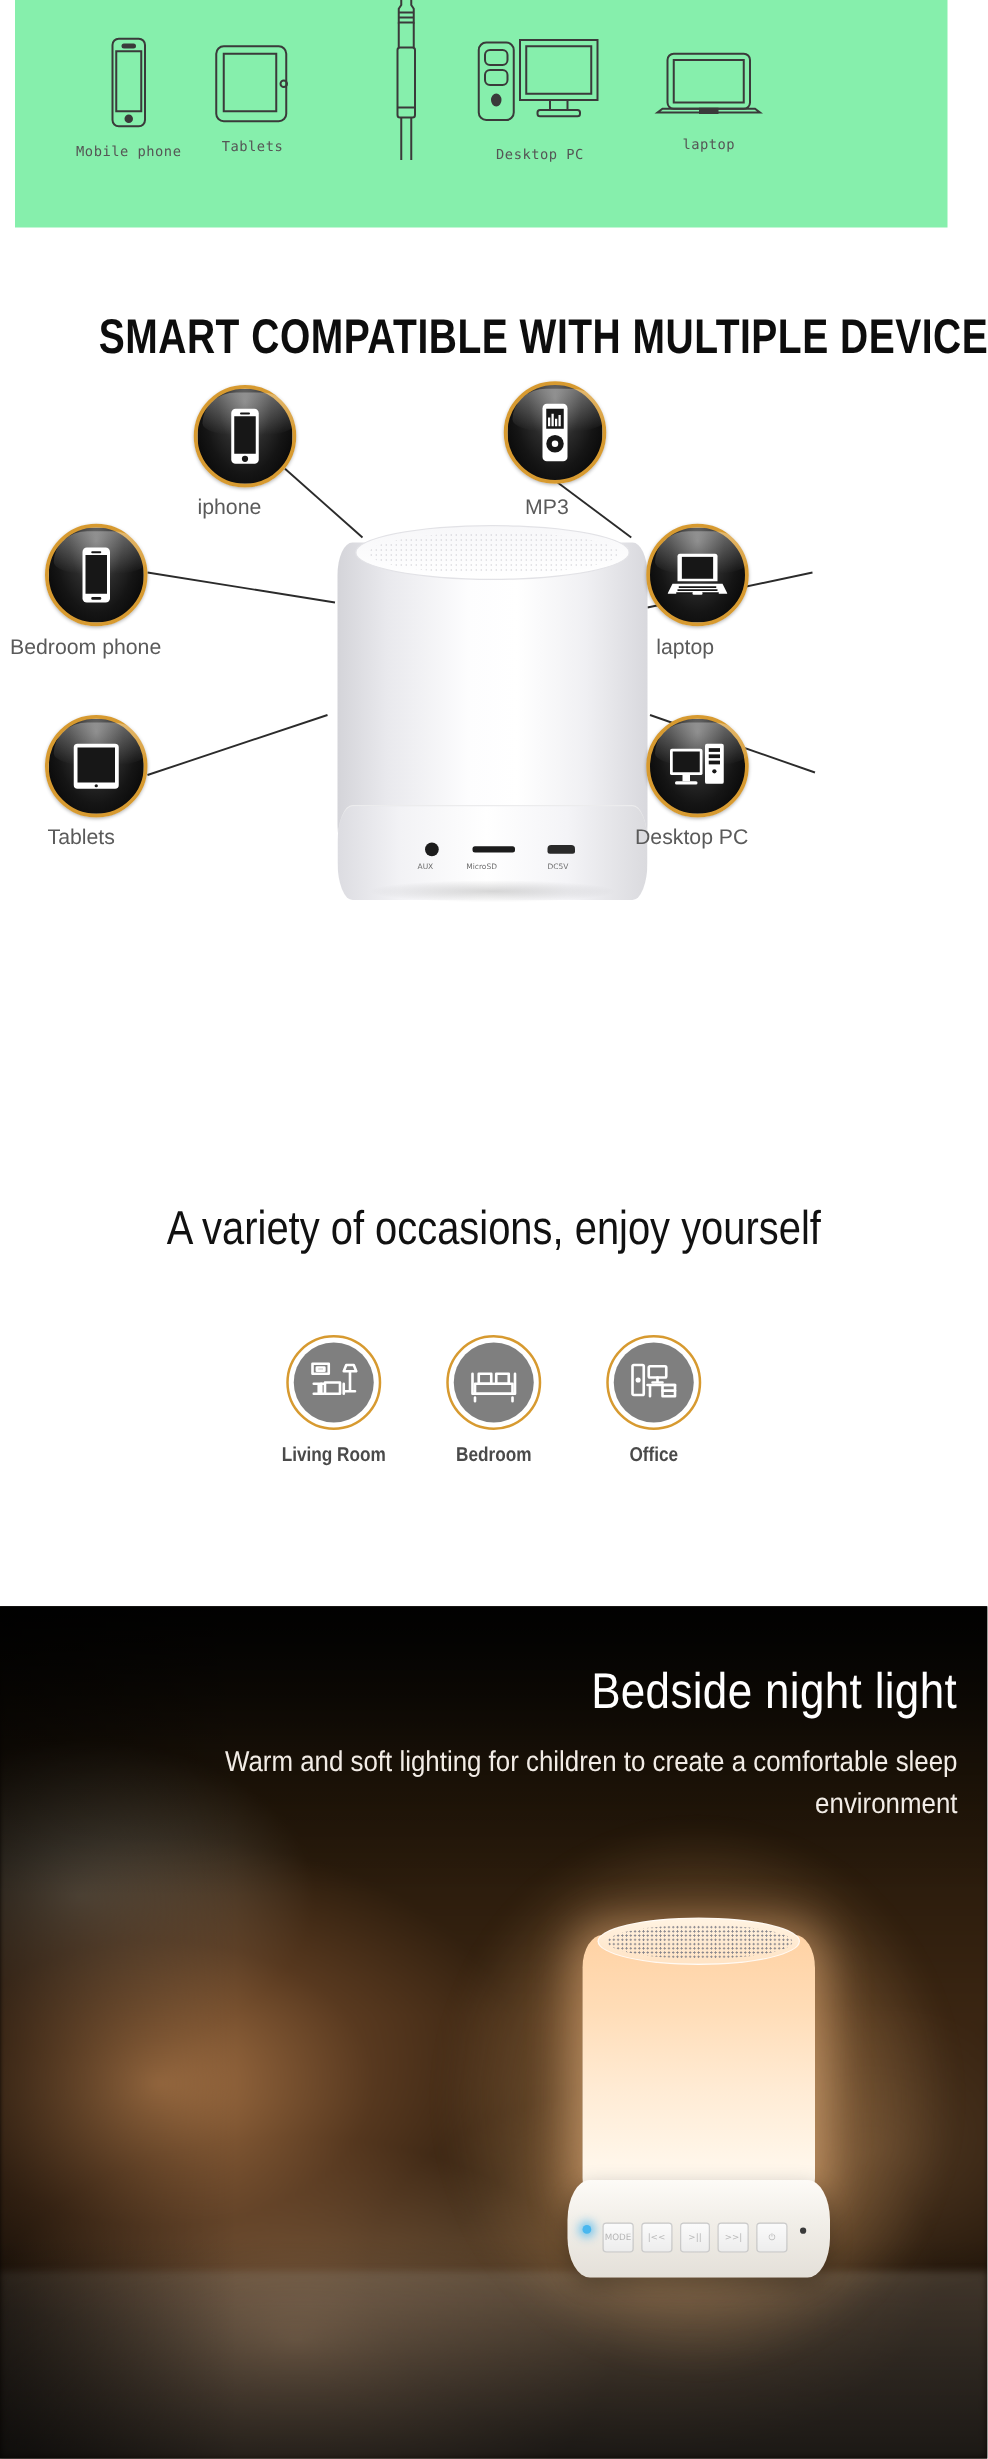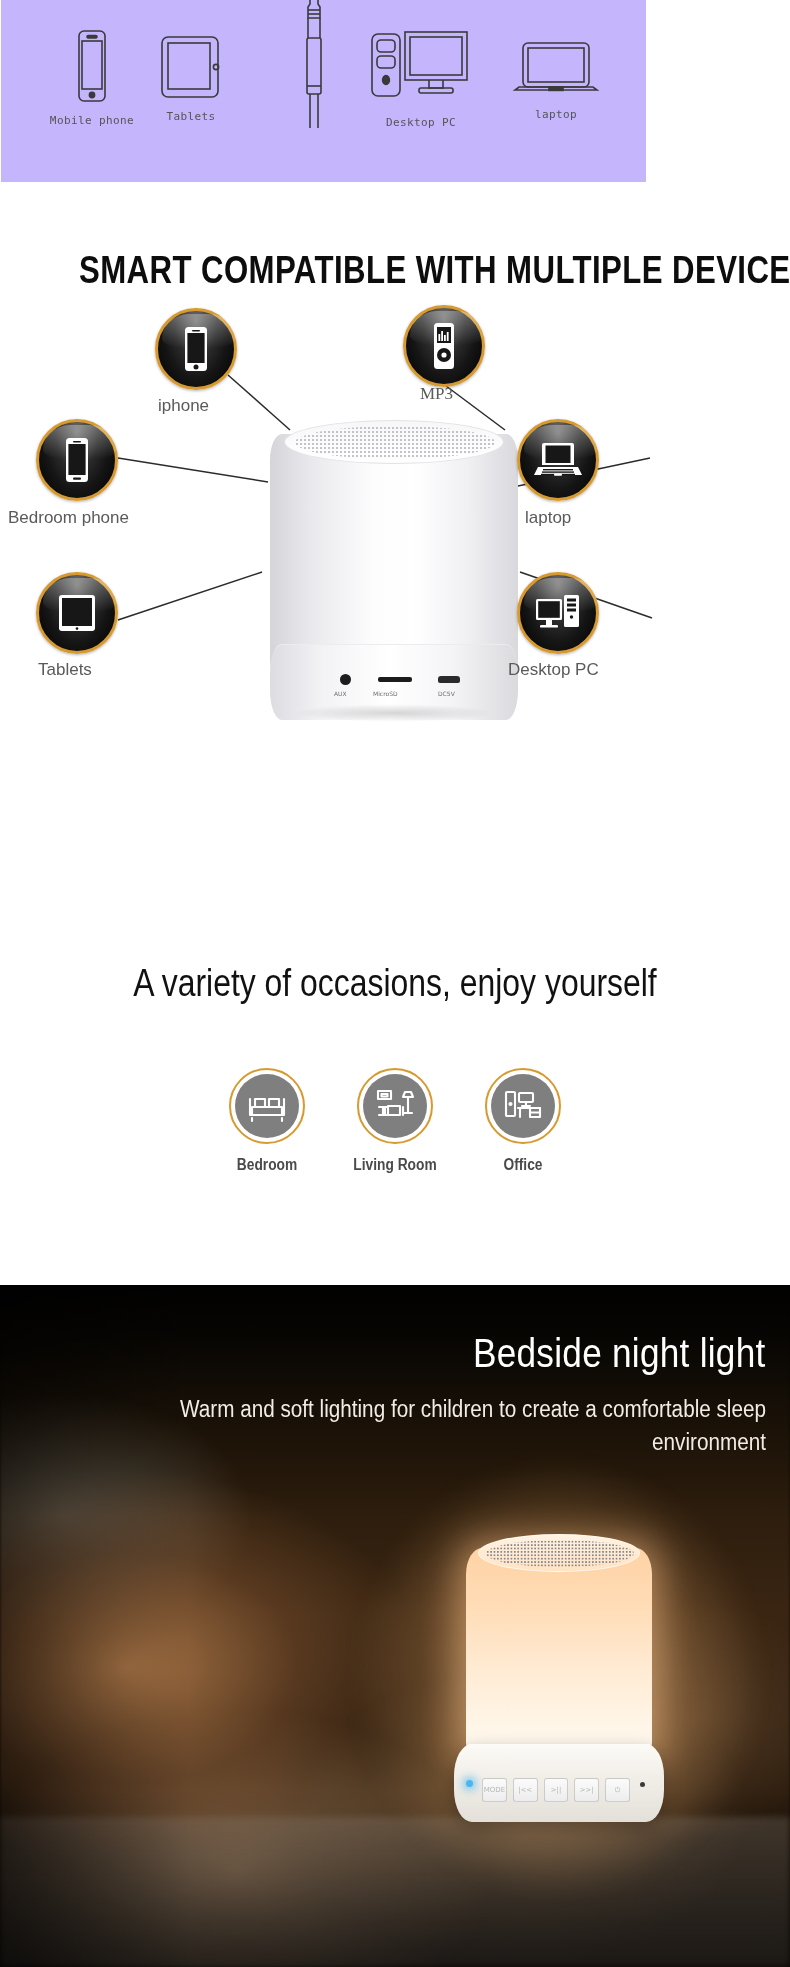--- a/index.html
+++ b/index.html
@@ -5,21 +5,21 @@
   html,body{margin:0;padding:0;}
   body{
     width:790px;height:1967px;position:relative;overflow:hidden;
     background:#ffffff;
     font-family:"Liberation Sans", sans-serif;
     -webkit-font-smoothing:antialiased;
   }
   .page{position:relative;width:790px;height:1967px;}
 
   
-  .strip{position:absolute;left:1px;top:0;width:645px;height:182px;background:#c4b5fd;}
+  .strip{position:absolute;left:12px;top:0;width:746px;height:182px;background:#86efac;}
   .la{position:absolute;text-align:center;}
   .la .glyph{display:block;margin:0 auto;}
   .la .cap{
     display:block;margin-top:6px;font-size:11px;color:#555;
     font-family:"DejaVu Sans Mono", monospace;letter-spacing:.4px;white-space:nowrap;
   }
   .ln{stroke:#3a3a3a;stroke-width:1.6;fill:none;}
   .ln2{stroke:#3a3a3a;stroke-width:1.6;fill:#3a3a3a;}
 
   
@@ -274,21 +274,21 @@
         <g fill="#fff">
           <rect x="11.4" y="13" width="1.8" height="7"></rect>
           <rect x="14.2" y="10" width="1.8" height="10"></rect>
           <rect x="17" y="14" width="1.8" height="6"></rect>
           <rect x="19.8" y="11" width="1.8" height="9"></rect>
         </g>
         <circle cx="17" cy="34" r="7" fill="#171717"></circle>
         <circle cx="17" cy="34" r="2.6" fill="#fff"></circle>
       </svg>
     </div>
-    <div class="blabel" style="left:420px;top:84px;font-family:Liberation Serif, serif;">MP3</div>
+    <div class="blabel" style="left:420px;top:96px;">MP3</div>
 
     <div class="badge" style="left:36px;top:119px;">
       <svg width="34" height="48" viewBox="0 0 34 48">
         <rect x="6" y="2" width="22" height="44" rx="3.5" fill="#fff"></rect>
         <rect x="8.4" y="8" width="17.2" height="31" fill="#171717"></rect>
         <rect x="13" y="5" width="8" height="1.5" rx=".7" fill="#171717"></rect>
         <rect x="13" y="41.5" width="8" height="2.2" rx="1" fill="#171717"></rect>
       </svg>
     </div>
     <div class="blabel" style="left:8px;top:208px;">Bedroom phone</div>
@@ -331,49 +331,49 @@
         </g>
         <circle cx="37.5" cy="25" r="1.7" fill="#171717"></circle>
       </svg>
     </div>
     <div class="blabel" style="left:508px;top:360px;">Desktop PC</div>
   </div>
 
   <div class="subhead">A variety of occasions, enjoy yourself</div>
 
   <div class="occ">
-
-    <div class="occ-item">
-      <div class="occ-ring">
-        <div class="occ-fill">
-          <svg width="42" height="34" viewBox="0 0 42 34">
-            <path class="ow" d="M4 10 v16 M38 10 v16 M4 26 h34"></path>
-            <path class="ow" d="M6 18 h30 v8 h-30 z"></path>
-            <path class="ow" d="M9 10 h10 v8 h-10 z M23 10 h10 v8 h-10 z"></path>
-            <path class="ow" d="M6 29 v3 M36 29 v3"></path>
-          </svg>
-        </div>
-      </div>
-      <div class="occ-cap">Bedroom</div>
-    </div>
 
     <div class="occ-item">
       <div class="occ-ring">
         <div class="occ-fill">
           <svg width="42" height="36" viewBox="0 0 42 36">
             <rect class="ow" x="4" y="3" width="13" height="8"></rect>
             <rect class="ow" x="7.5" y="6" width="6" height="2.5"></rect>
             <path class="ow" d="M31 4 h6 l2 5 h-10 z M34 9 v16 M30 25 h8"></path>
             <path class="ow" d="M14 18 h12 v9 h-12 z M14 18 v9 M26 18 v9"></path>
             <path class="ow" d="M11 19 v8 M29 19 v8"></path>
             <path class="ow" d="M5 19 h8 M9 19 v8 M5 27 h8"></path>
           </svg>
         </div>
       </div>
       <div class="occ-cap">Living Room</div>
+    </div>
+
+    <div class="occ-item">
+      <div class="occ-ring">
+        <div class="occ-fill">
+          <svg width="42" height="34" viewBox="0 0 42 34">
+            <path class="ow" d="M4 10 v16 M38 10 v16 M4 26 h34"></path>
+            <path class="ow" d="M6 18 h30 v8 h-30 z"></path>
+            <path class="ow" d="M9 10 h10 v8 h-10 z M23 10 h10 v8 h-10 z"></path>
+            <path class="ow" d="M6 29 v3 M36 29 v3"></path>
+          </svg>
+        </div>
+      </div>
+      <div class="occ-cap">Bedroom</div>
     </div>
 
 
     <div class="occ-item">
       <div class="occ-ring">
         <div class="occ-fill">
           <svg width="42" height="36" viewBox="0 0 42 36">
             <rect class="ow" x="4" y="4" width="9" height="24" rx="1"></rect>
             <circle class="ow" cx="8.5" cy="16" r="1"></circle>
             <rect class="ow" x="17" y="5" width="14" height="9" rx="1"></rect>

